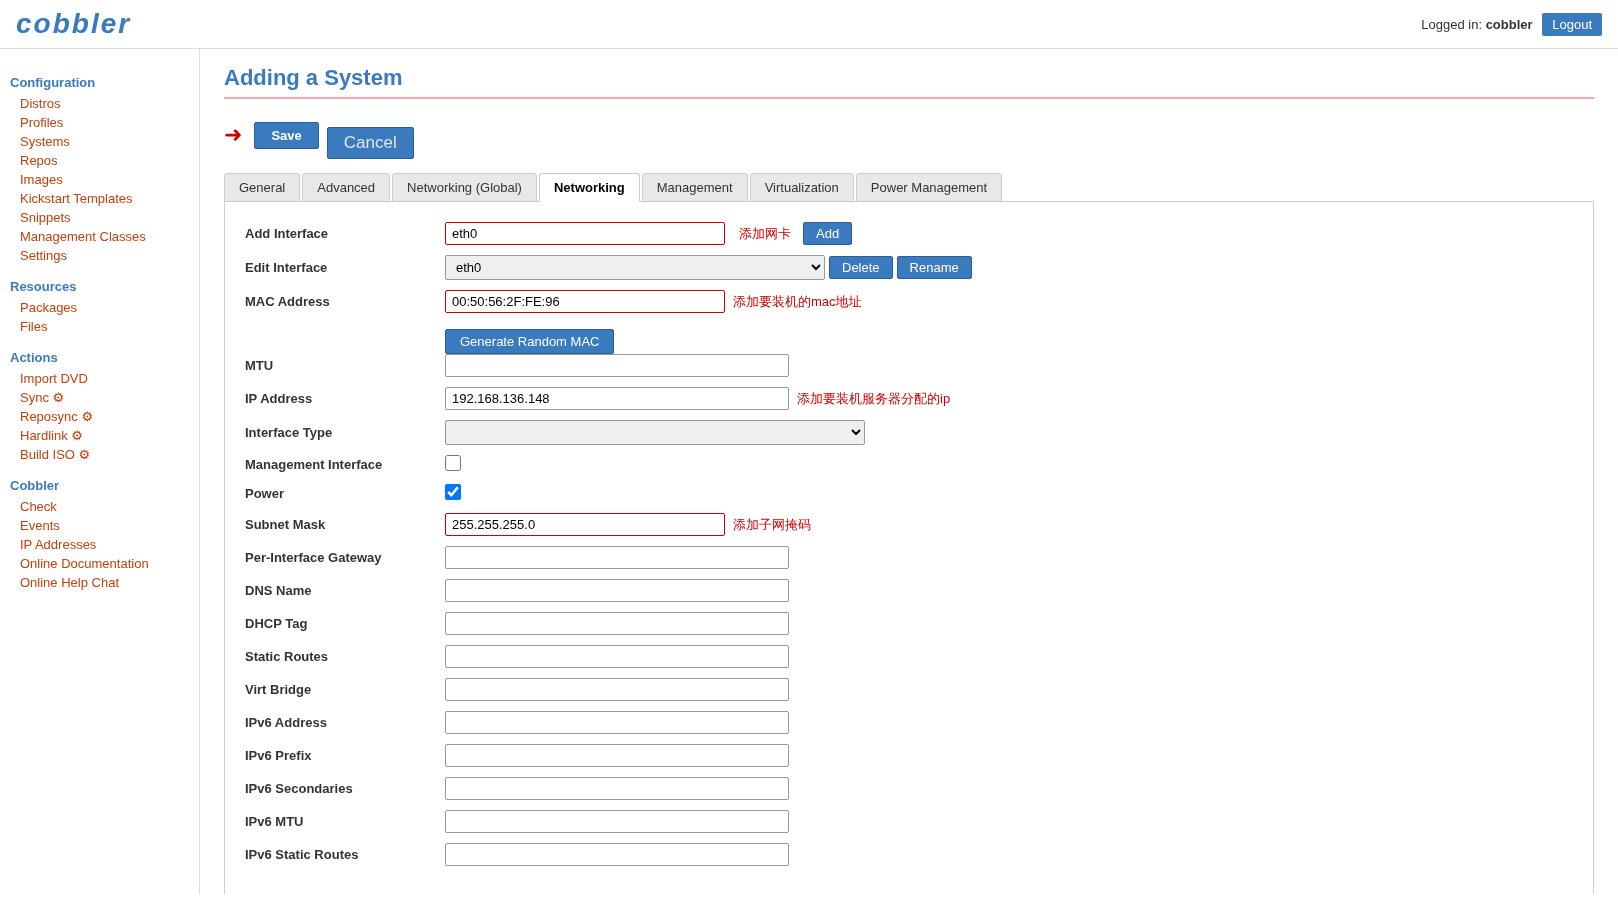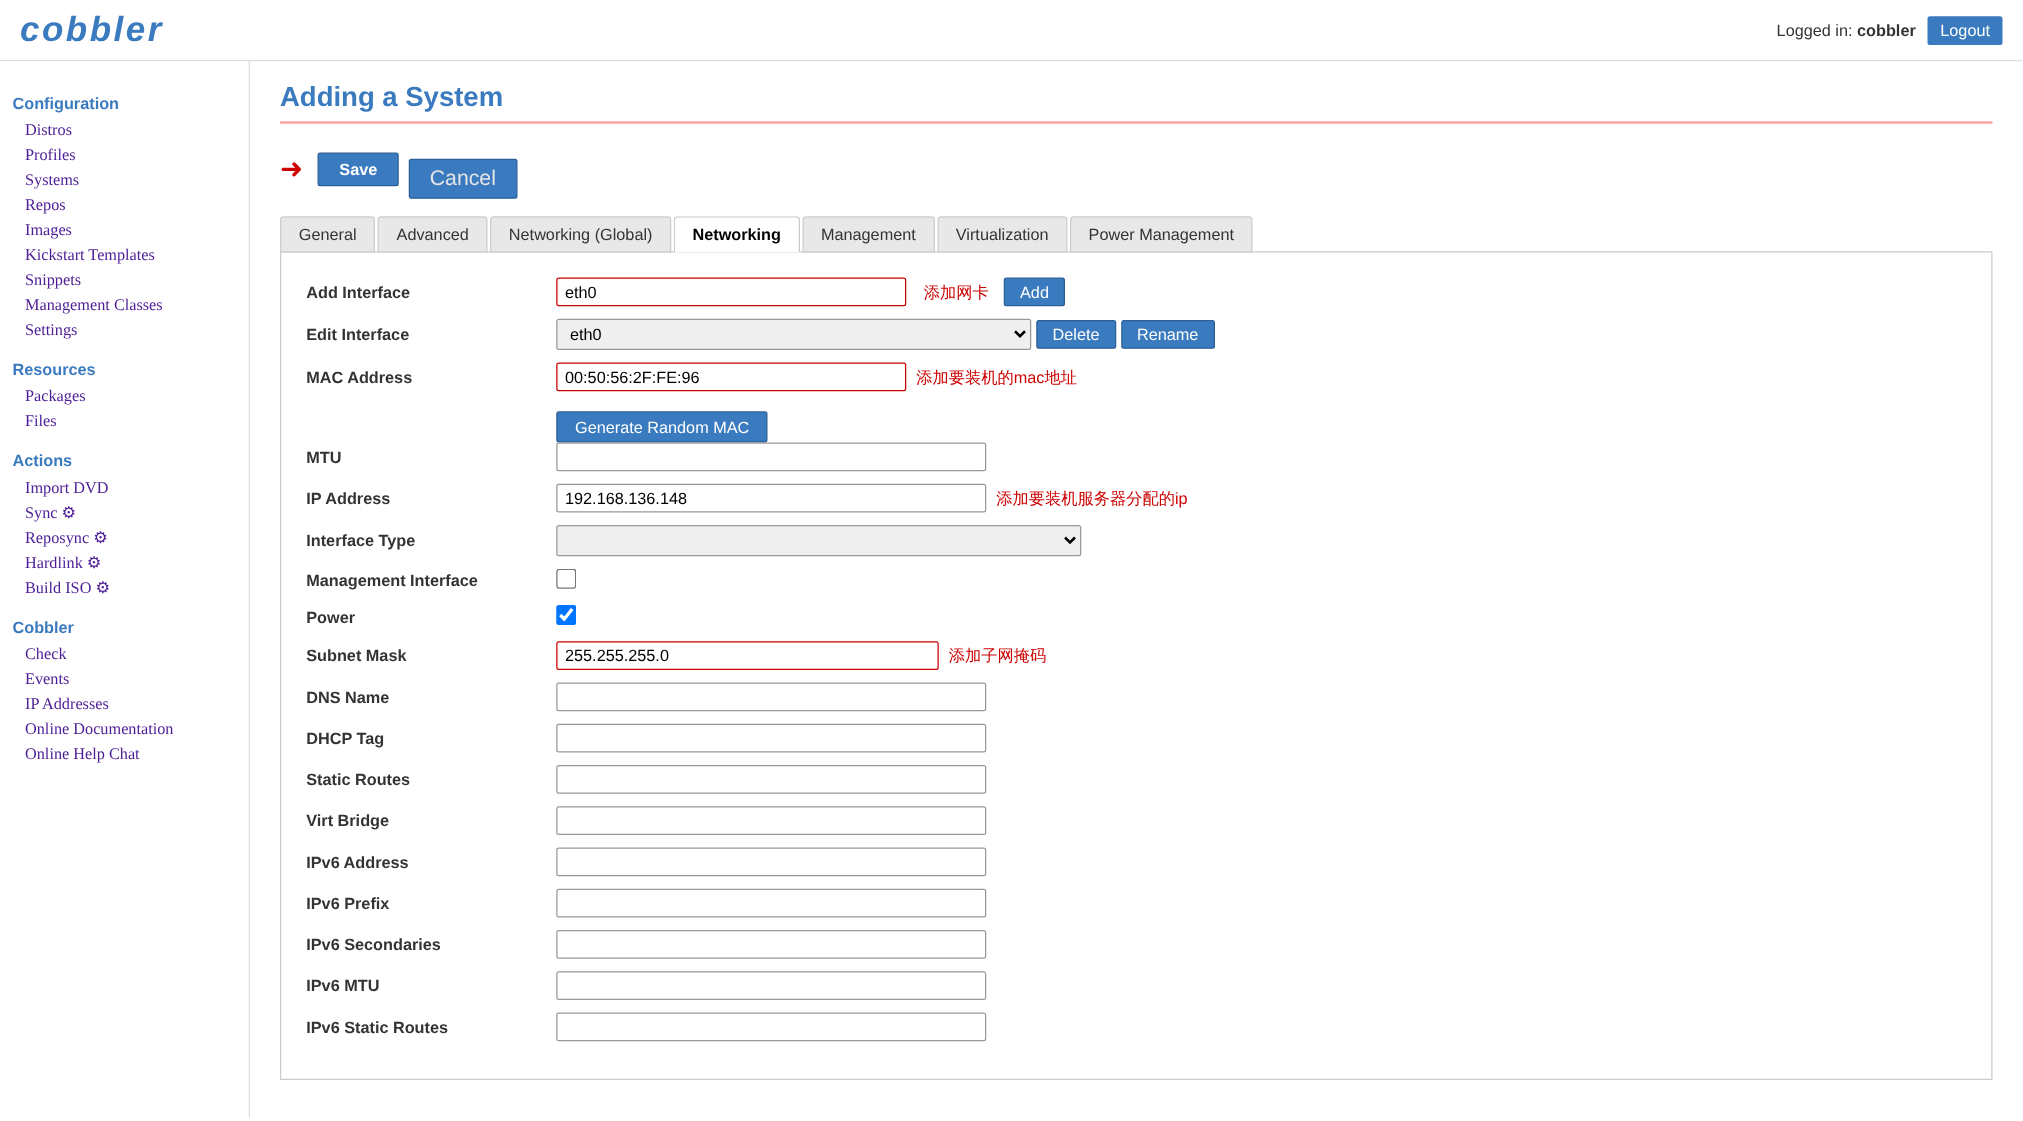--- a/index.html
+++ b/index.html
@@ -46,26 +46,25 @@
     }
     .sidebar-section-title {
       font-weight: bold;
       color: #3a7abf;
       margin-top: 14px;
       margin-bottom: 4px;
       font-size: 13px;
     }
     .sidebar-link {
       display: block;
-      color: #4c1d95;
+      color: #c2410c;
       text-decoration: none;
       padding: 2px 4px 2px 10px;
       font-size: 13px;
       cursor: pointer;
-      font-family: Liberation Serif, serif;
     }
 
     #main {
       flex: 1;
       padding: 16px 24px;
       overflow-y: auto;
     }
 
     h1.page-title {
       font-size: 22px;
@@ -398,25 +397,31 @@
       <div class="form-row">
         <div class="form-label">Power</div>
         <div class="form-control">
           <input type="checkbox" class="checkbox-input" checked="" style="">
         </div>
       </div>
 
       <div class="form-row subnet-row">
         <div class="form-label">Subnet Mask</div>
         <div class="form-control" style="display:flex;align-items:center;">
-          <input type="text" style="width: 306px; border: 1px solid rgb(204, 0, 0); padding: 3px 6px; font-size: 13px; border-radius: 2px;" value="255.255.255.0">
+          <input type="text" style="width: 280px; border: 1px solid rgb(204, 0, 0); padding: 3px 6px; font-size: 13px; border-radius: 2px;" value="255.255.255.0">
           <span class="annotation">添加子网掩码</span>
         </div>
       </div>
 
+      <div class="form-row">
+        <div class="form-label">Per-Interface Gateway</div>
+        <div class="form-control">
+          <input type="text" class="form-input-wide" value="" style="">
+        </div>
+      </div>
 
       <div class="form-row">
         <div class="form-label">DNS Name</div>
         <div class="form-control">
           <input type="text" class="form-input-wide" value="" style="">
         </div>
       </div>
 
       <div class="form-row">
         <div class="form-label">DHCP Tag</div>

